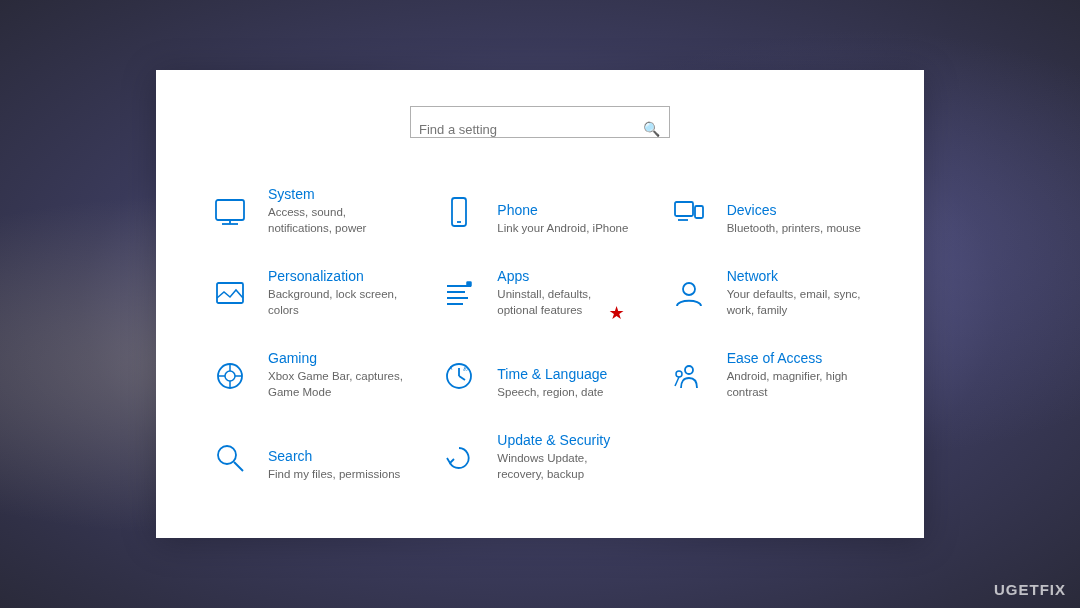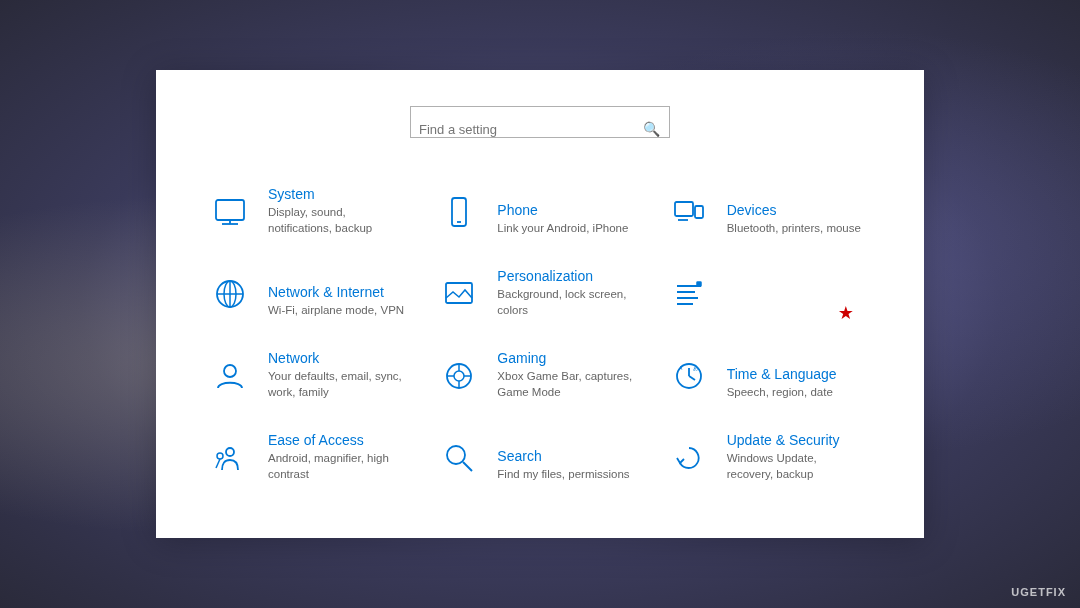--- a/index.html
+++ b/index.html
@@ -99,21 +99,21 @@
       bottom: 10px;
       right: 30px;
       color: #cc0000;
       font-size: 18px;
     }
     .watermark {
       position: absolute;
       bottom: 10px;
       right: 14px;
       color: rgba(255,255,255,0.7);
-      font-size: 11px;
+      font-size: 15px;
       font-weight: bold;
       letter-spacing: 1px;
       z-index: 2;
     }
   </style>
 </head>
 <body>
 
 <div class="bg-overlay"></div>
 
@@ -127,21 +127,21 @@
   <div class="settings-item">
         <div class="icon-box">
           <svg viewBox="0 0 32 32">
             <rect x="2" y="4" width="28" height="20" rx="2" stroke="#0078d7" stroke-width="1.8"></rect>
             <line x1="8" y1="28" x2="24" y2="28" stroke="#0078d7" stroke-width="1.8"></line>
             <line x1="16" y1="24" x2="16" y2="28" stroke="#0078d7" stroke-width="1.8"></line>
           </svg>
         </div>
         <div class="item-text">
           <div class="item-title">System</div>
-          <div class="item-desc">Display, sound, notifications, backup</div>
+          <div class="item-desc">Access, sound, notifications, power</div>
         </div>
       </div>
       <div class="settings-item">
         <div class="icon-box">
           <svg viewBox="0 0 32 32">
             <rect x="9" y="2" width="14" height="28" rx="2.5" stroke="#0078d7" stroke-width="1.8"></rect>
             <line x1="14" y1="26" x2="18" y2="26" stroke="#0078d7" stroke-width="1.8"></line>
           </svg>
         </div>
         <div class="item-text">
@@ -153,34 +153,20 @@
         <div class="icon-box">
           <svg viewBox="0 0 32 32">
             <rect x="2" y="6" width="18" height="14" rx="1.5" stroke="#0078d7" stroke-width="1.8"></rect>
             <rect x="22" y="10" width="8" height="12" rx="1.5" stroke="#0078d7" stroke-width="1.8"></rect>
             <line x1="5" y1="24" x2="15" y2="24" stroke="#0078d7" stroke-width="1.8"></line>
           </svg>
         </div>
         <div class="item-text">
           <div class="item-title">Devices</div>
           <div class="item-desc">Bluetooth, printers, mouse</div>
-        </div>
-      </div>
-      <div class="settings-item">
-        <div class="icon-box">
-          <svg viewBox="0 0 32 32">
-            <circle cx="16" cy="16" r="13" stroke="#0078d7" stroke-width="1.8"></circle>
-            <ellipse cx="16" cy="16" rx="6" ry="13" stroke="#0078d7" stroke-width="1.5"></ellipse>
-            <line x1="3" y1="16" x2="29" y2="16" stroke="#0078d7" stroke-width="1.5"></line>
-            <line x1="16" y1="3" x2="16" y2="29" stroke="#0078d7" stroke-width="1.5"></line>
-          </svg>
-        </div>
-        <div class="item-text">
-          <div class="item-title">Network &amp; Internet</div>
-          <div class="item-desc">Wi-Fi, airplane mode, VPN</div>
         </div>
       </div>
       <div class="settings-item">
         <div class="icon-box">
           <svg viewBox="0 0 32 32">
             <rect x="3" y="5" width="26" height="20" rx="1.5" stroke="#0078d7" stroke-width="1.8"></rect>
             <path d="M3 20 L10 14 L16 19 L22 12 L29 20" stroke="#0078d7" stroke-width="1.5" fill="none"></path>
           </svg>
         </div>
         <div class="item-text">
@@ -191,20 +177,24 @@
       <div class="settings-item">
         <div class="icon-box">
           <svg viewBox="0 0 32 32">
             <line x1="4" y1="8" x2="28" y2="8" stroke="#0078d7" stroke-width="2"></line>
             <line x1="4" y1="14" x2="22" y2="14" stroke="#0078d7" stroke-width="2"></line>
             <line x1="4" y1="20" x2="25" y2="20" stroke="#0078d7" stroke-width="2"></line>
             <line x1="4" y1="26" x2="20" y2="26" stroke="#0078d7" stroke-width="2"></line>
             <rect x="24" y="4" width="4" height="4" rx="0.5" fill="#0078d7"></rect>
           </svg>
         </div>
+        <div class="item-text">
+          <div class="item-title">Apps</div>
+          <div class="item-desc">Uninstall, defaults, optional features</div>
+        </div>
         <span class="star-badge">★</span>
       </div>
       <div class="settings-item">
         <div class="icon-box">
           <svg viewBox="0 0 32 32">
             <circle cx="16" cy="11" r="6" stroke="#0078d7" stroke-width="1.8"></circle>
             <path d="M4 28 C4 21 28 21 28 28" stroke="#0078d7" stroke-width="1.8" fill="none"></path>
           </svg>
         </div>
         <div class="item-text">

